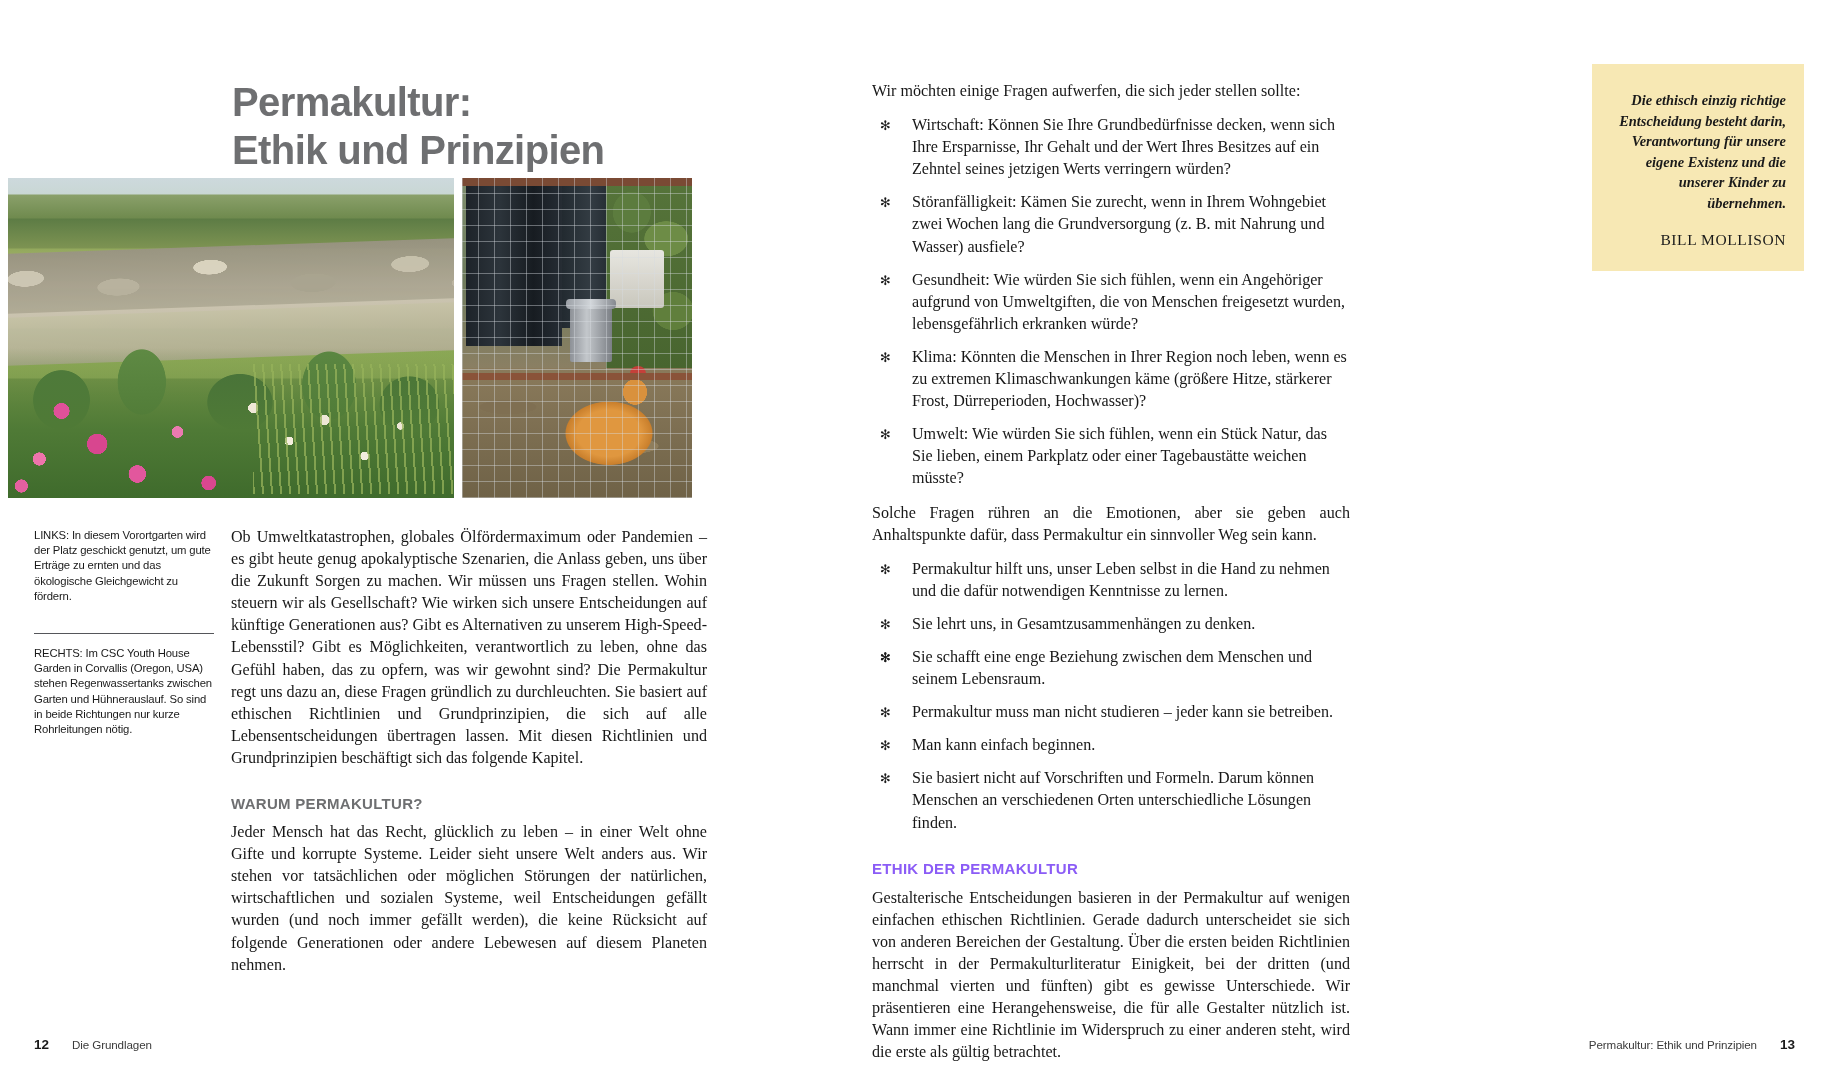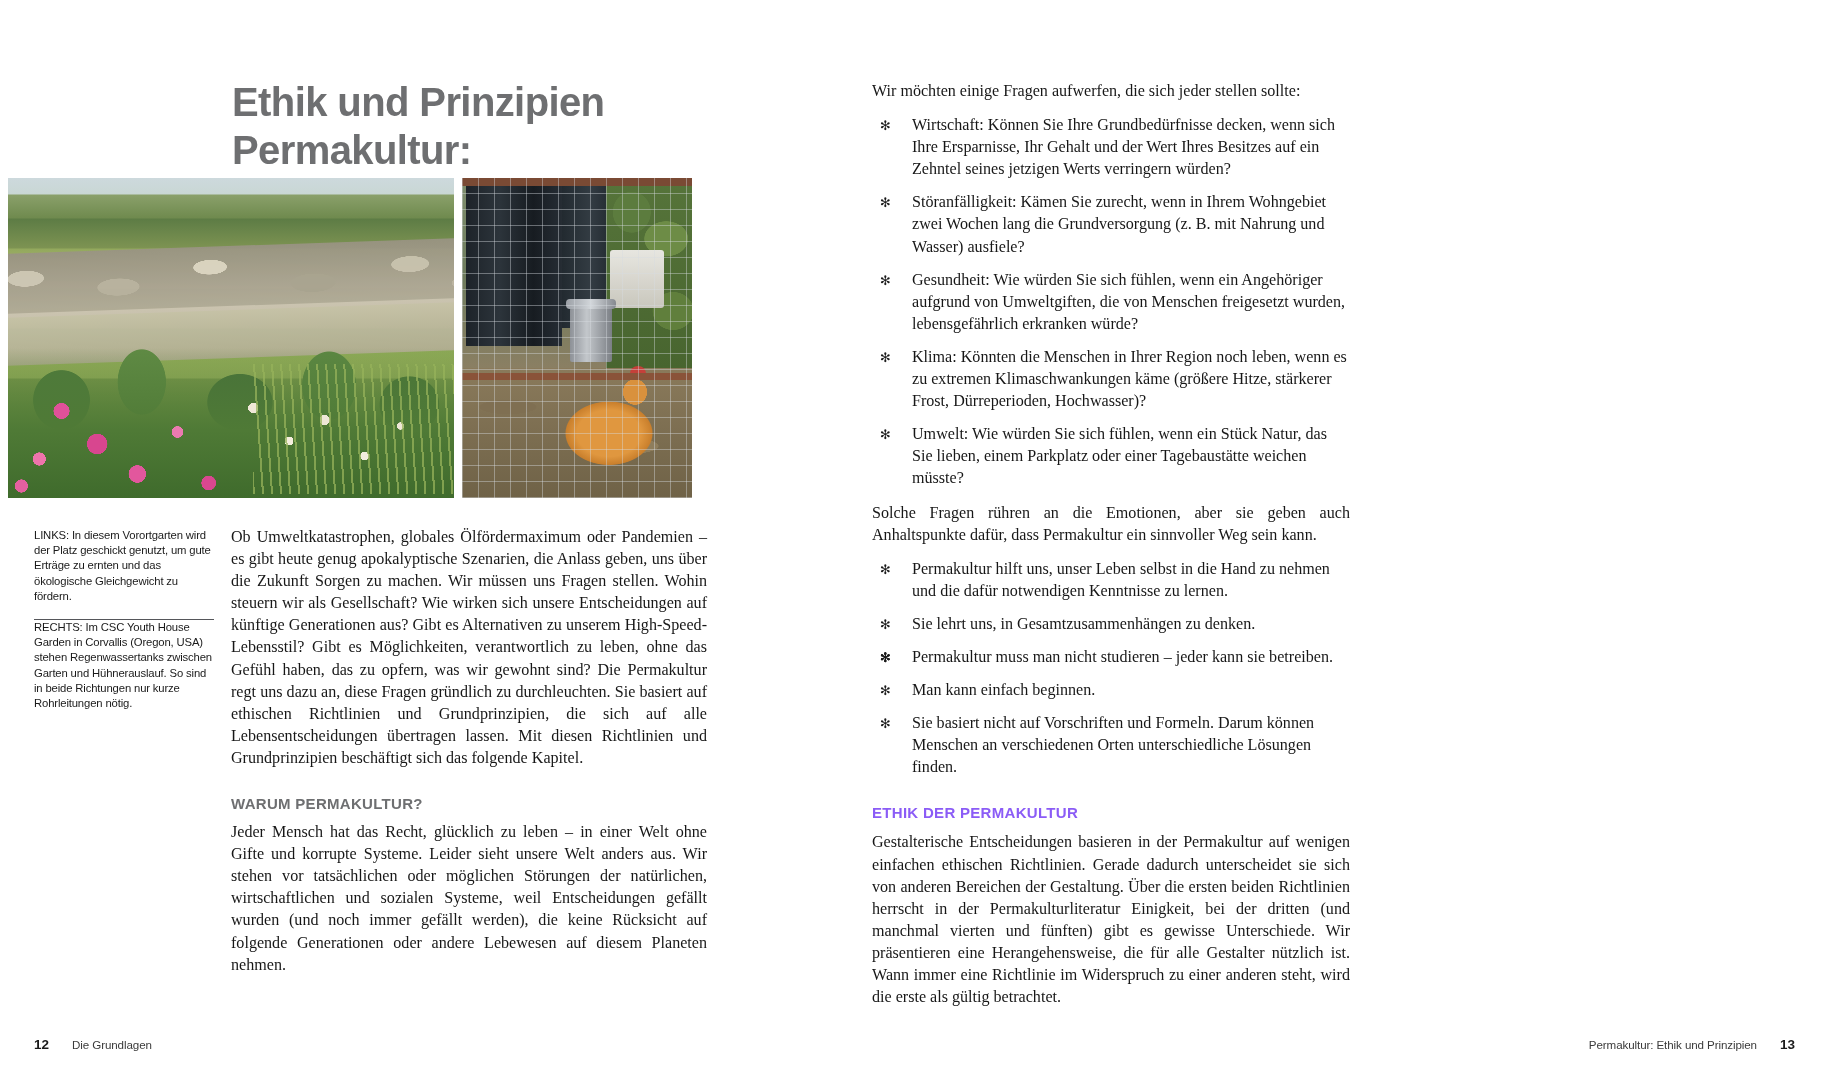--- a/index.html
+++ b/index.html
@@ -242,21 +242,22 @@
     left: 34px;
     top: 528px;
     width: 180px;
     font-family: "Liberation Sans", "DejaVu Sans", sans-serif;
     font-size: 11.3px;
     line-height: 15.2px;
     letter-spacing: -0.15px;
     color: #1a1a1a;
   }
   .caption-block + .caption-block {
-    margin-top: 15px;
+    margin-top: 29px;
+    padding-top: 12px;
     border-top: 1.4px solid #55565a;
   }
 
   
   .col-left-body {
     position: absolute;
     left: 231px;
     top: 526px;
     width: 476px;
   }
@@ -373,22 +374,22 @@
   .runhead { letter-spacing: -0.1px; }
 </style>
 </head>
 <body>
 
 <div class="spread">
 
   <div class="page-left">
 
     <h1 class="chapter-title">
+      <span class="line">Permakultur:</span>
       <span class="line">Ethik und Prinzipien</span>
-      <span class="line">Permakultur:</span>
     </h1>
 
     <div class="photo photo-left">
       <div class="gardenA">
         <div class="gravel"></div>
         <div class="shrubs"></div>
         <div class="flowers"></div>
         <div class="grassblades"></div>
       </div>
     </div>
@@ -462,20 +463,21 @@
         </li>
         <li>
           <span class="bulletmark">✻</span>
           <span>Sie lehrt uns, in Gesamtzusammenhängen zu denken.</span>
         </li>
         <li>
           <span class="bulletmark">✻</span>
         </li>
         <li>
           <span class="bulletmark">✻</span>
+          <span>Sie schafft eine enge Beziehung zwischen dem Menschen und seinem Lebensraum.</span>
         </li>
         <li>
           <span class="bulletmark">✻</span>
           <span>Permakultur muss man nicht studieren – jeder kann sie betreiben.</span>
         </li>
         <li>
           <span class="bulletmark">✻</span>
           <span>Man kann einfach beginnen.</span>
         </li>
         <li>
@@ -487,14 +489,18 @@
       <h2 class="subhead-right">ETHIK DER PERMAKULTUR</h2>
       <p class="bodytext">Gestalterische Entscheidungen basieren in der Permakultur auf wenigen einfachen ethischen Richtlinien. Gerade dadurch unterscheidet sie sich von anderen Bereichen der Gestaltung. Über die ersten beiden Richtlinien herrscht in der Permakulturliteratur Einigkeit, bei der dritten (und manchmal vierten und fünften) gibt es gewisse Unterschiede. Wir präsentieren eine Herangehensweise, die für alle Gestalter nützlich ist. Wann immer eine Richtlinie im Widerspruch zu einer anderen steht, wird die erste als gültig betrachtet.</p>
     </div>
 
     <div class="footer footer-right">
       <span class="runhead">Permakultur: Ethik und Prinzipien</span>
       <span class="folio">13</span>
     </div>
   </div>
 
+  <aside class="pullquote">
+    <div class="qtext">Die ethisch einzig richtige Entscheidung besteht darin, Verantwortung für unsere eigene Existenz und die unserer Kinder zu übernehmen.</div>
+    <div class="qauthor">BILL MOLLISON</div>
+  </aside>
 
 </div>
 
 </body></html>

